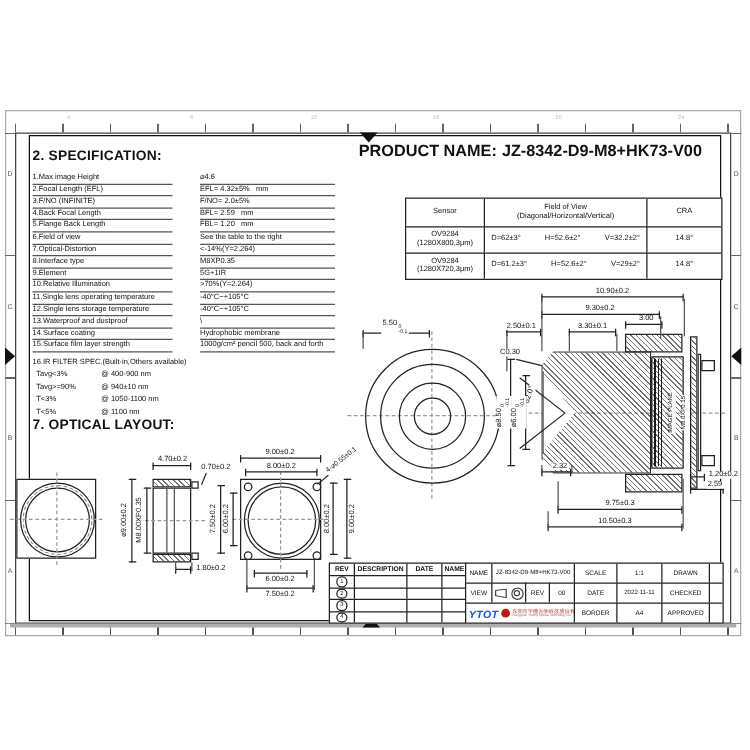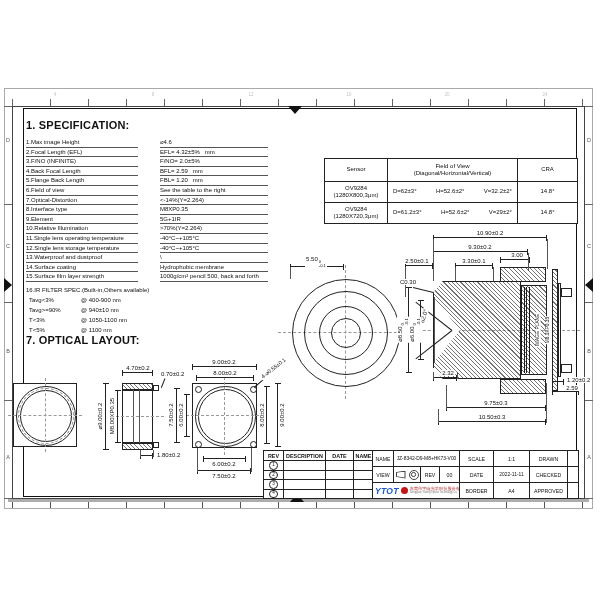--- a/index.html
+++ b/index.html
@@ -101,22 +101,25 @@
   <span class="zl" style="left:589px;top:246px">C</span>
   <span class="zl" style="left:589px;top:351px">B</span>
   <span class="zl" style="left:589px;top:457px">A</span>
   <span class="zn" style="left:55px;top:94px">4</span>
   <span class="zn" style="left:153px;top:94px">8</span>
   <span class="zn" style="left:251px;top:94px">12</span>
   <span class="zn" style="left:349px;top:94px">16</span>
   <span class="zn" style="left:447px;top:94px">20</span>
   <span class="zn" style="left:545px;top:94px">24</span>
 
-
-  <div class="h1" style="left:26px;top:119px">1. SPECIFICATION:</div>
+  <div id="pname">
+    <span style="margin-right:4px">PRODUCT NAME:</span><span>JZ-8342-D9-M8+HK73-V00</span>
+  </div>
+
+  <div class="h1" style="left:26px;top:119px">2. SPECIFICATION:</div>
   <div class="h1" style="left:26px;top:334px">7. OPTICAL LAYOUT:</div>
 
   <div id="spec">
     <div class="srow"><span class="sl">1.Max image Height</span><span class="sv">⌀4.6</span></div>
     <div class="srow"><span class="sl">2.Focal Length (EFL)</span><span class="sv">EFL= 4.32±5%   mm</span></div>
     <div class="srow"><span class="sl">3.F/NO (INFINITE)</span><span class="sv">F/NO= 2.0±5%</span></div>
     <div class="srow"><span class="sl">4.Back Focal Length</span><span class="sv">BFL= 2.59   mm</span></div>
     <div class="srow"><span class="sl">5.Flange Back Length</span><span class="sv">FBL= 1.20   mm</span></div>
     <div class="srow"><span class="sl">6.Field of view</span><span class="sv">See the table to the right</span></div>
     <div class="srow"><span class="sl">7.Optical-Distortion</span><span class="sv">&lt;-14%(Y=2.264)</span></div>

